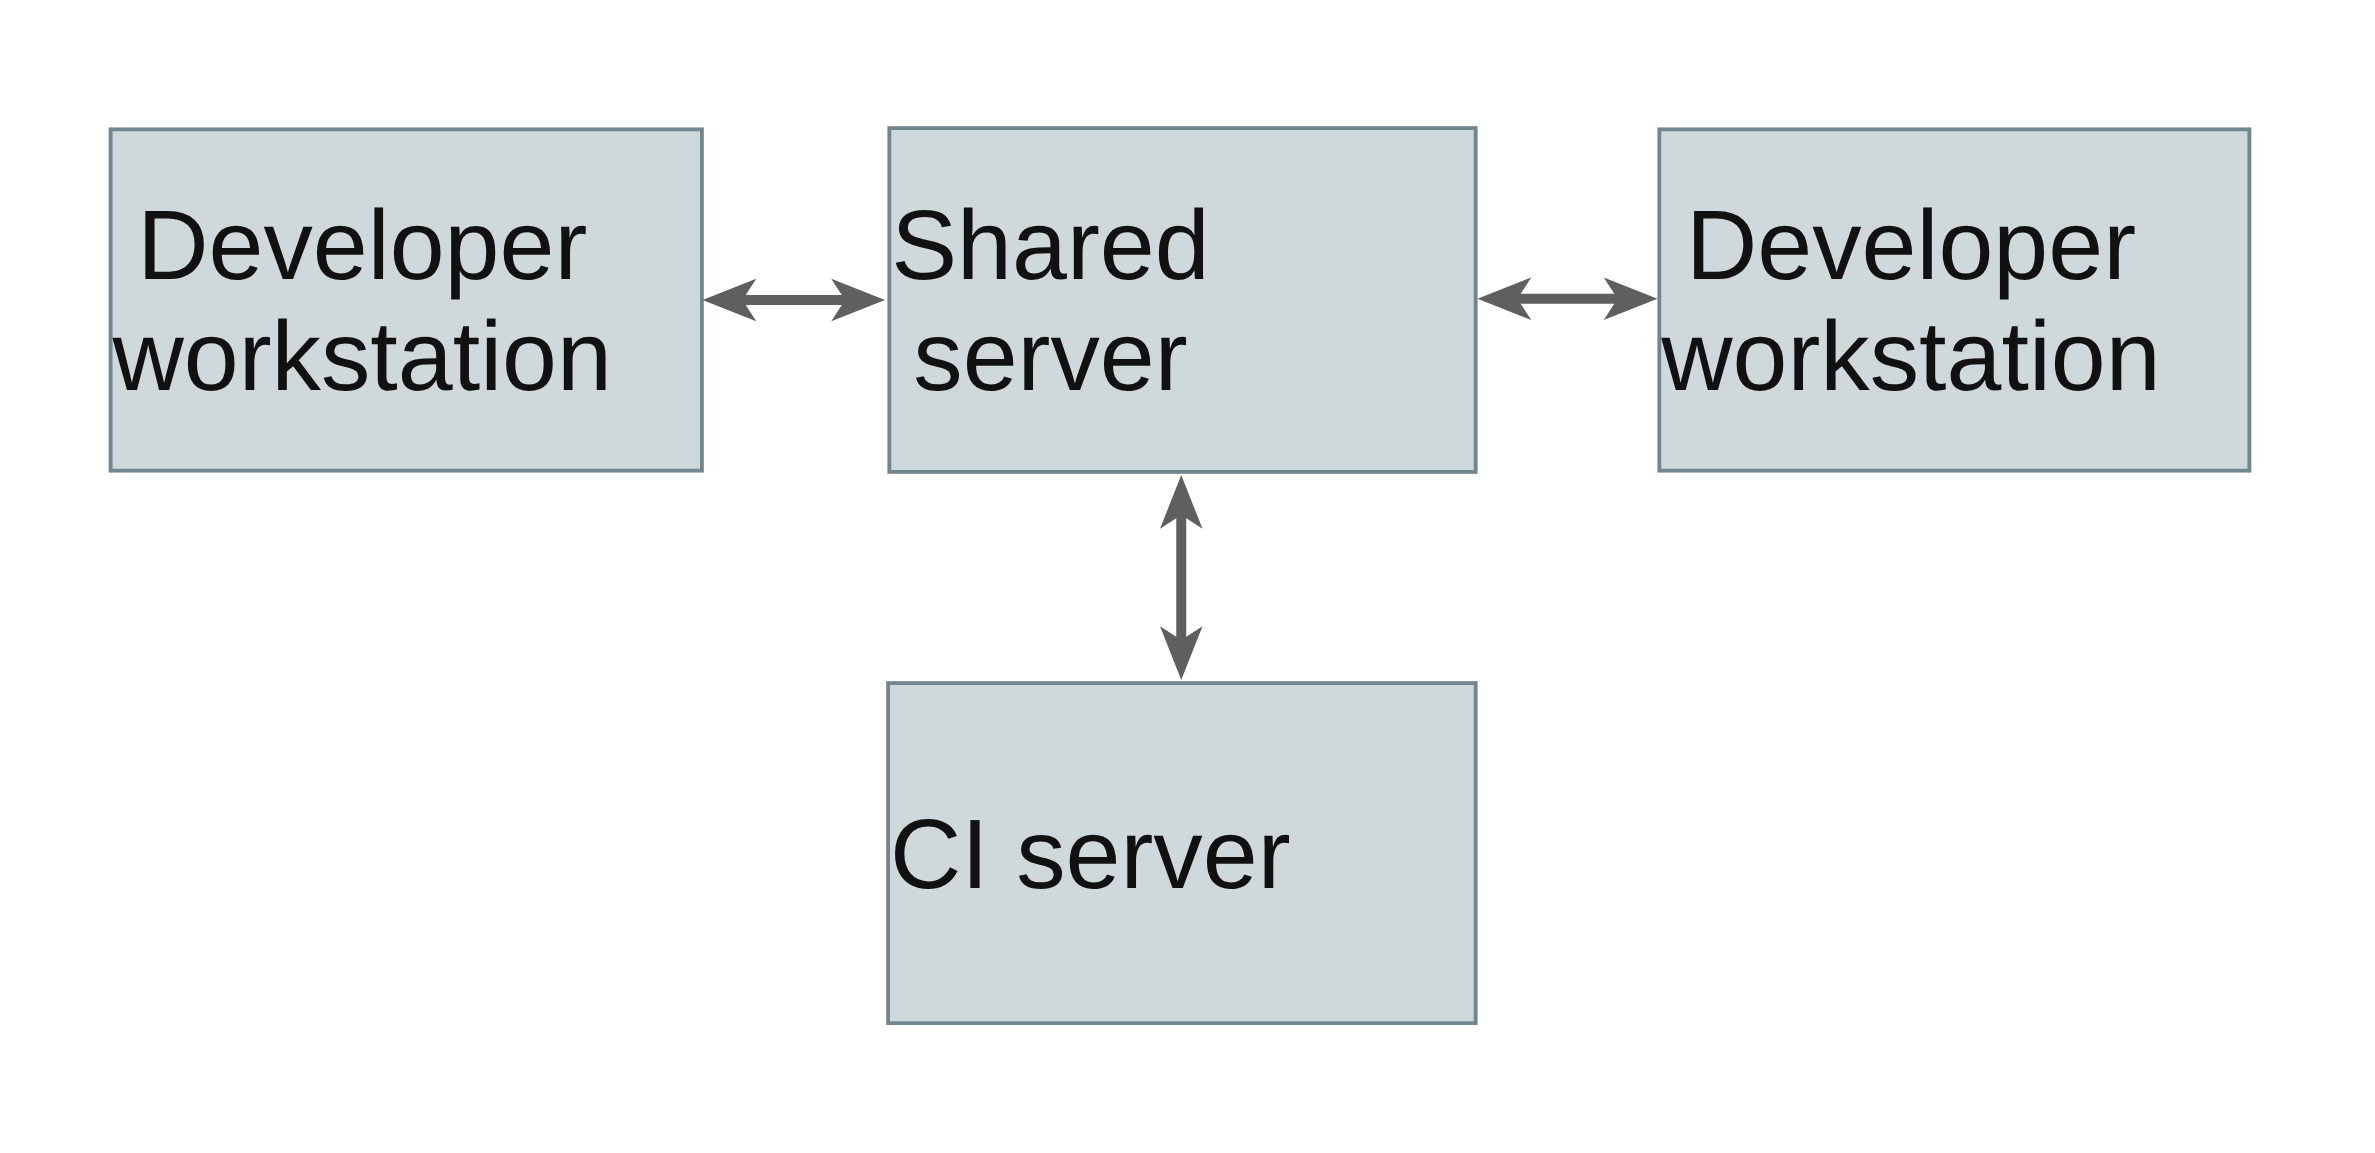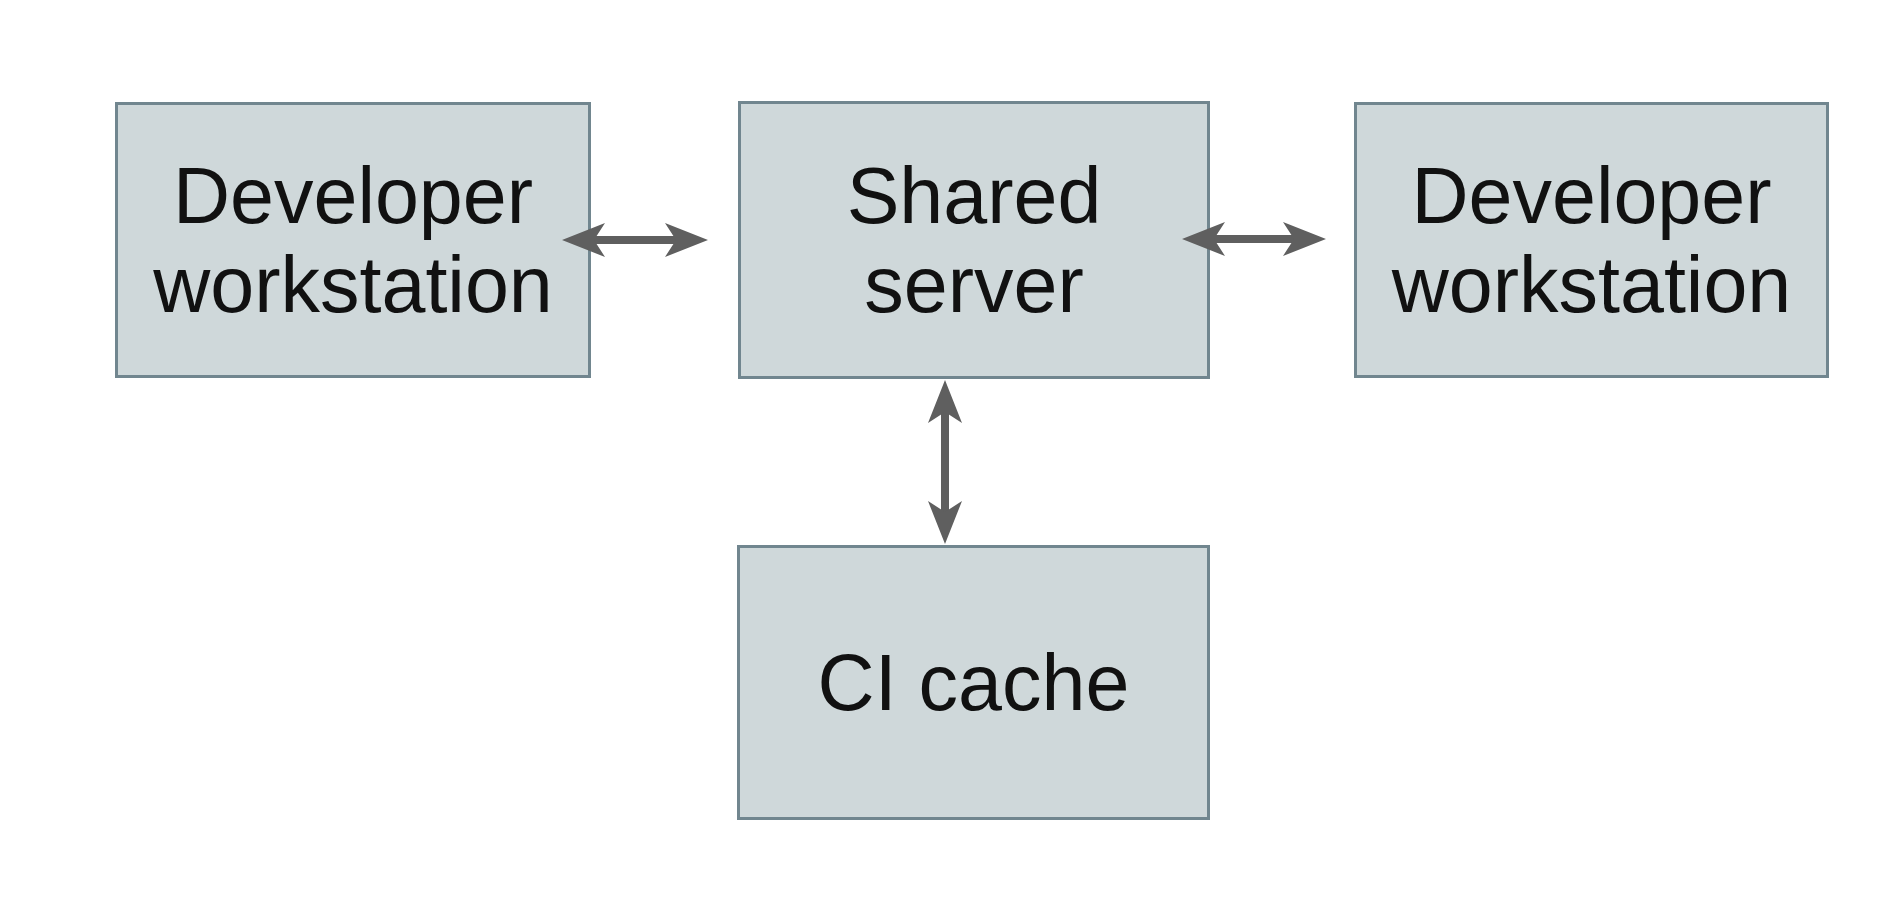--- a/index.html
+++ b/index.html
@@ -22,22 +22,20 @@
     width: 1900px;
     height: 922px;
     background: var(--background);
   }
   .node {
     position: absolute;
     background: var(--node-fill);
     border: 3px solid var(--node-border);
     display: flex;
     align-items: center;
-    justify-content: center;
-    margin-left: 28px;
   }
   .node-label {
     font-size: 79px;
     line-height: 1.13;
     color: var(--text);
     text-align: center;
     white-space: pre-line;
     letter-spacing: 0px;
   }
   #node-dev-left     { left:  87px; top: 102px; width: 476px; height: 276px; }
@@ -64,21 +62,21 @@
     <span class="node-label">Shared
 server</span>
   </div>
 
   <div class="node" id="node-dev-right">
     <span class="node-label">Developer
 workstation</span>
   </div>
 
   <div class="node" id="node-ci-server">
-    <span class="node-label">CI cache</span>
+    <span class="node-label">CI server</span>
   </div>
 
   <svg class="edge" id="arrow-left" width="146" height="40" viewBox="0 0 146 40">
     <rect x="28" y="16" width="90" height="8"></rect>
     <polygon points="0,20 43,3 32,20 43,37"></polygon>
     <polygon points="146,20 103,3 114,20 103,37"></polygon>
   </svg>
 
   <svg class="edge" id="arrow-right" width="144" height="40" viewBox="0 0 144 40">
     <rect x="28" y="16" width="88" height="8"></rect>

